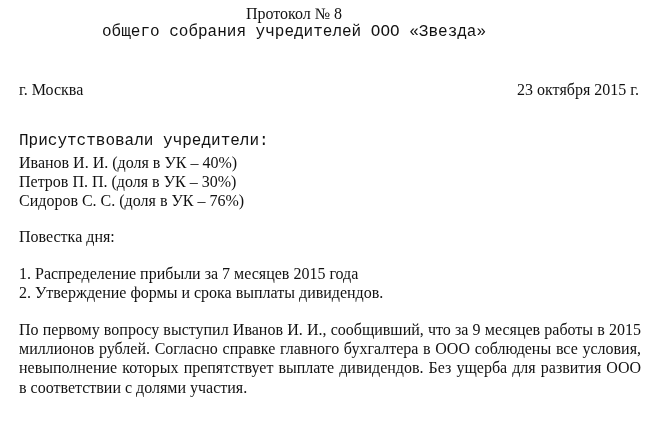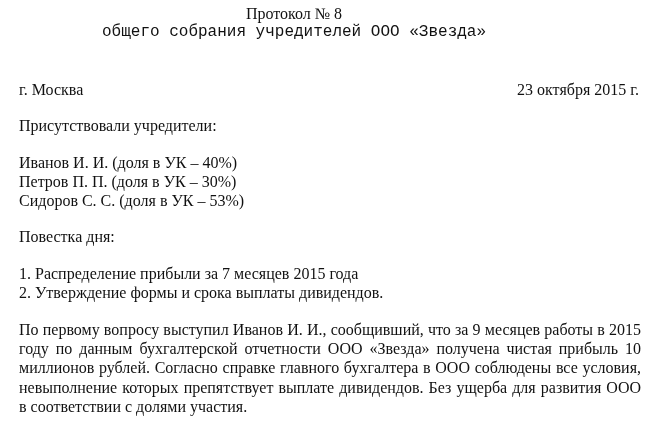--- a/index.html
+++ b/index.html
@@ -24,35 +24,34 @@
 </head>
 <body>
 
 <div>
   <div class="line center" style="top:4px;">Протокол № 8</div>
   <div class="line center" style="top:23px;font-family:Liberation Mono, monospace;">общего собрания учредителей ООО «Звезда»</div>
 
   <div class="line left" style="top:80px;">г. Москва</div>
   <div class="line right" style="top:80px;">23 октября 2015 г.</div>
 
-  <div class="line left" style="top:116px;">Присутствовали учредители:</div>
+  <div class="line left" style="top:132px;font-family:Liberation Mono, monospace;">Присутствовали учредители:</div>
 
   <div>
     <div class="line left" style="top:153px;">Иванов И. И. (доля в УК – 40%)</div>
     <div class="line left" style="top:172px;">Петров П. П. (доля в УК – 30%)</div>
-    <div class="line left" style="top:191px;">Сидоров С. С. (доля в УК – 53%)</div>
+    <div class="line left" style="top:191px;">Сидоров С. С. (доля в УК – 76%)</div>
   </div>
 
   <div class="line left" style="top:227px;">Повестка дня:</div>
 
   <div>
     <div class="line left" style="top:264px;">1. Распределение прибыли за 7 месяцев 2015 года</div>
     <div class="line left" style="top:283px;">2. Утверждение формы и срока выплаты дивидендов.</div>
   </div>
 
   <div class="para" style="top:320px;">
     <span class="pline">По первому вопросу выступил Иванов И. И., сообщивший, что за 9 месяцев работы в 2015</span>
-    <span class="pline">году по данным бухгалтерской отчетности ООО «Звезда» получена чистая прибыль 10</span>
     <span class="pline">миллионов рублей. Согласно справке главного бухгалтера в ООО соблюдены все условия,</span>
     <span class="pline">невыполнение которых препятствует выплате дивидендов. Без ущерба для развития ООО</span>
     <span class="pline last">в соответствии с долями участия.</span>
   </div>
 </div>
 
 </body></html>

